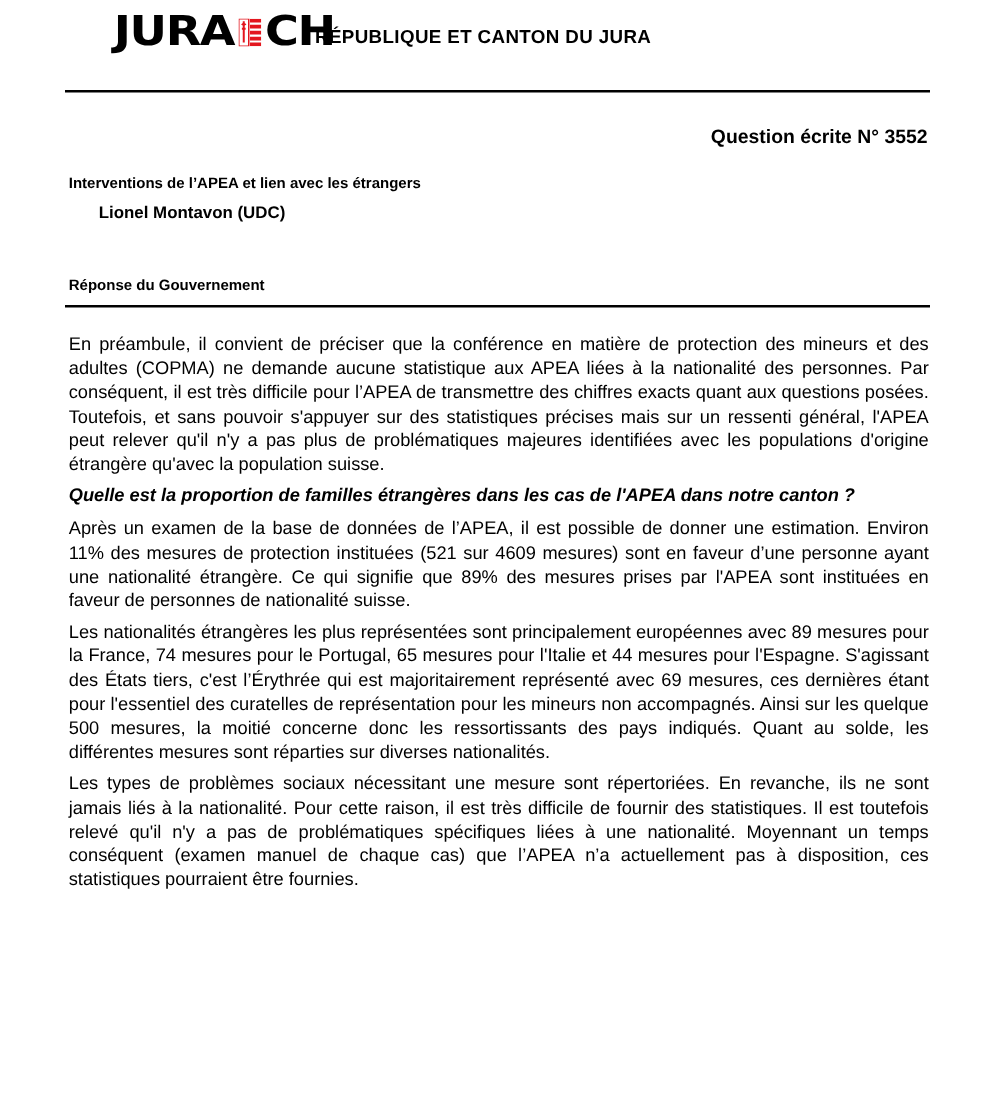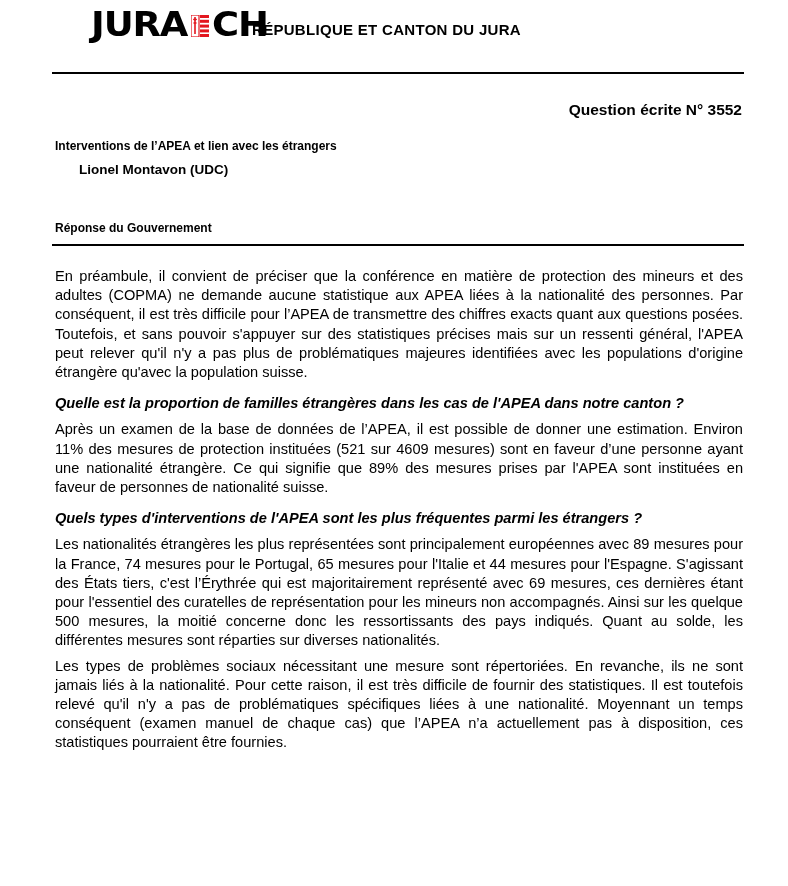--- a/index.html
+++ b/index.html
@@ -119,21 +119,21 @@
       line-height: 19.2px;
     }
     .content p {
       margin: 0;
       text-align: justify;
       text-align-last: left;
     }
     .content p.q {
       font-weight: bold;
       font-style: italic;
-      margin-top: 12px;
+      margin-top: 0;
     }
     .gap-after-para { margin-bottom: 6px !important; }
     .gap-after-q { margin-bottom: 7px !important; }
   </style>
 </head>
 <body>
 
 <div class="header">
   <div class="logo-wrap">
     <span class="logo-text logo-jura">JURA</span>
@@ -162,18 +162,17 @@
 
 <div class="response-title">Réponse du Gouvernement</div>
 <div class="rule-response"></div>
 
 <div class="content">
   <p class="gap-after-para">En préambule, il convient de préciser que la conférence en matière de protection des mineurs et des adultes (COPMA) ne demande aucune statistique aux APEA liées à la nationalité des personnes. Par conséquent, il est très difficile pour l’APEA de transmettre des chiffres exacts quant aux questions posées. Toutefois, et sans pouvoir s'appuyer sur des statistiques précises mais sur un ressenti général, l'APEA peut relever qu'il n'y a pas plus de problématiques majeures identifiées avec les populations d'origine étrangère qu'avec la population suisse.</p>
 
   <p class="q gap-after-q">Quelle est la proportion de familles étrangères dans les cas de l'APEA dans notre canton ?</p>
   <p class="gap-after-para">Après un examen de la base de données de l’APEA, il est possible de donner une estimation. Environ 11% des mesures de protection instituées (521 sur 4609 mesures) sont en faveur d’une personne ayant une nationalité étrangère. Ce qui signifie que 89% des mesures prises par l'APEA sont instituées en faveur de personnes de nationalité suisse.</p>
 
-  <p class="q gap-after-q">Quels types d'interventions de l'APEA sont les plus fréquentes parmi les étrangers ?</p>
 
   <p class="gap-after-para">Les nationalités étrangères les plus représentées sont principalement européennes avec 89 mesures pour la France, 74 mesures pour le Portugal, 65 mesures pour l'Italie et 44 mesures pour l'Espagne. S'agissant des États tiers, c'est l’Érythrée qui est majoritairement représenté avec 69 mesures, ces dernières étant pour l'essentiel des curatelles de représentation pour les mineurs non accompagnés. Ainsi sur les quelque 500 mesures, la moitié concerne donc les ressortissants des pays indiqués. Quant au solde, les différentes mesures sont réparties sur diverses nationalités.</p>
 
   <p>Les types de problèmes sociaux nécessitant une mesure sont répertoriées. En revanche, ils ne sont jamais liés à la nationalité. Pour cette raison, il est très difficile de fournir des statistiques. Il est toutefois relevé qu'il n'y a pas de problématiques spécifiques liées à une nationalité. Moyennant un temps conséquent (examen manuel de chaque cas) que l’APEA n’a actuellement pas à disposition, ces statistiques pourraient être fournies.</p>
 </div>
 
 </body></html>

